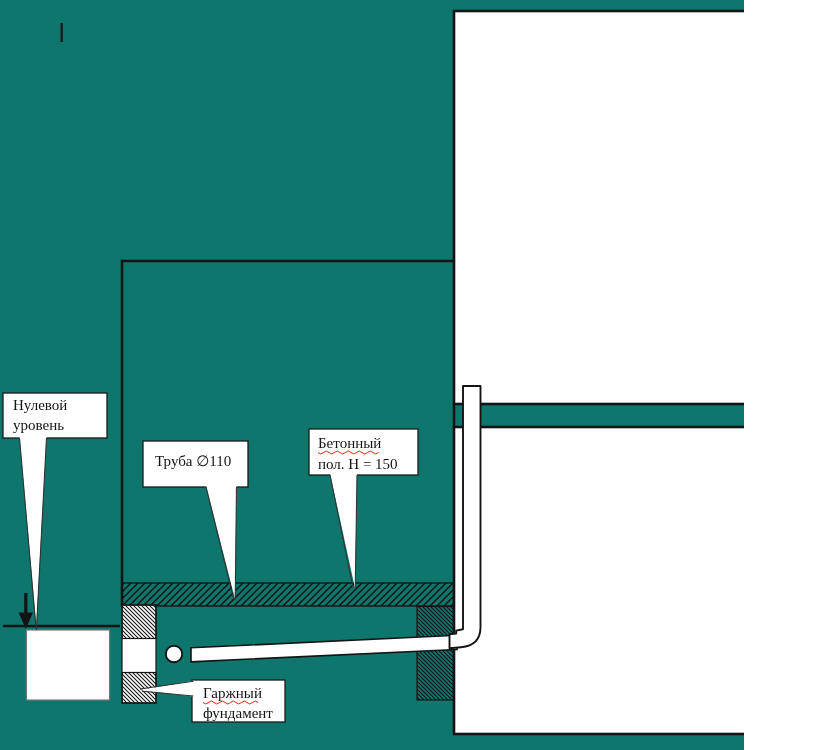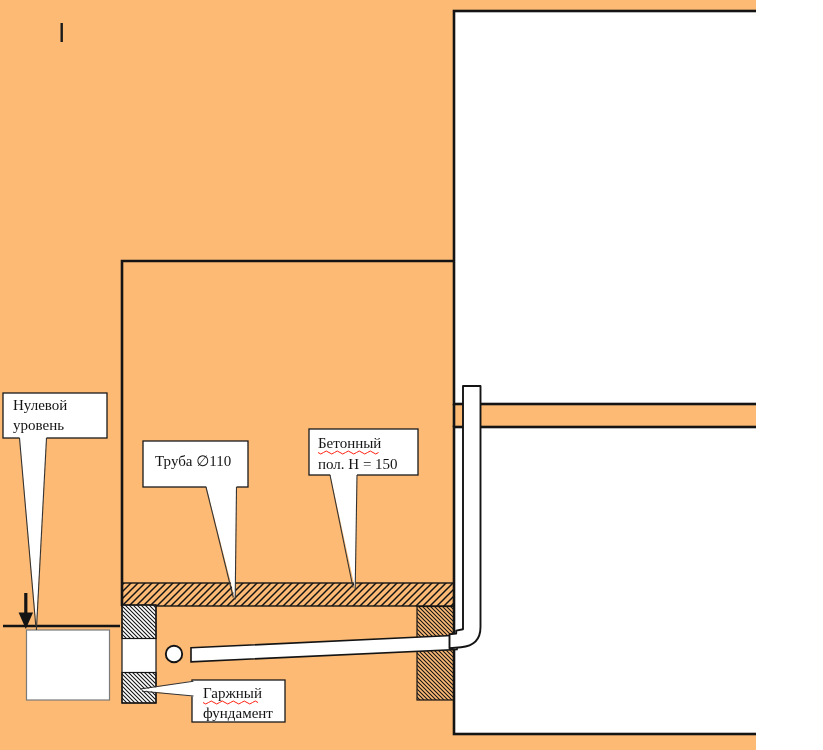--- a/index.html
+++ b/index.html
@@ -1,22 +1,21 @@
 <!DOCTYPE html>
 <html><head>
 <meta charset="utf-8">
 <style>
   html,body{margin:0;padding:0;background:#ffffff;}
   .page{
     position:relative;
     width:744px;height:750px;
-    background:#fdba74;
+    background:#0f766e;
     overflow:hidden;
     font-family:"Liberation Serif","DejaVu Serif",serif;
-    padding-left:12px;
   }
   svg{position:absolute;left:0;top:0;}
   svg text{
     font-family:"Liberation Serif","DejaVu Serif",serif;
     font-size:15px;
     fill:#141414;
   }
 </style>
 </head>
 <body>

